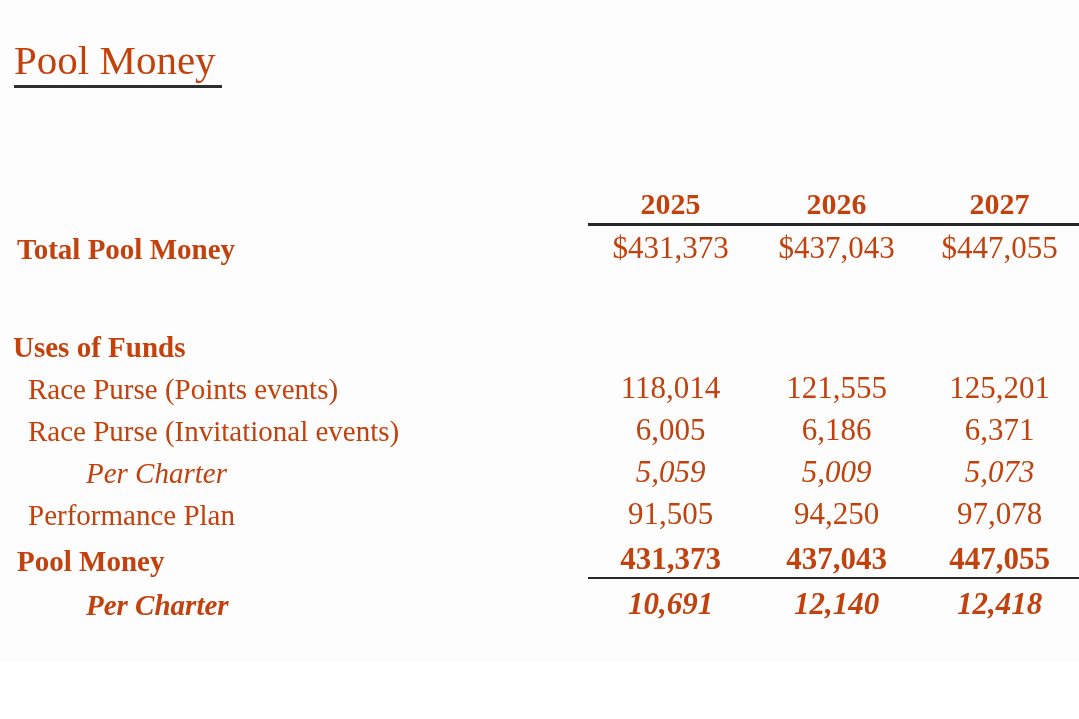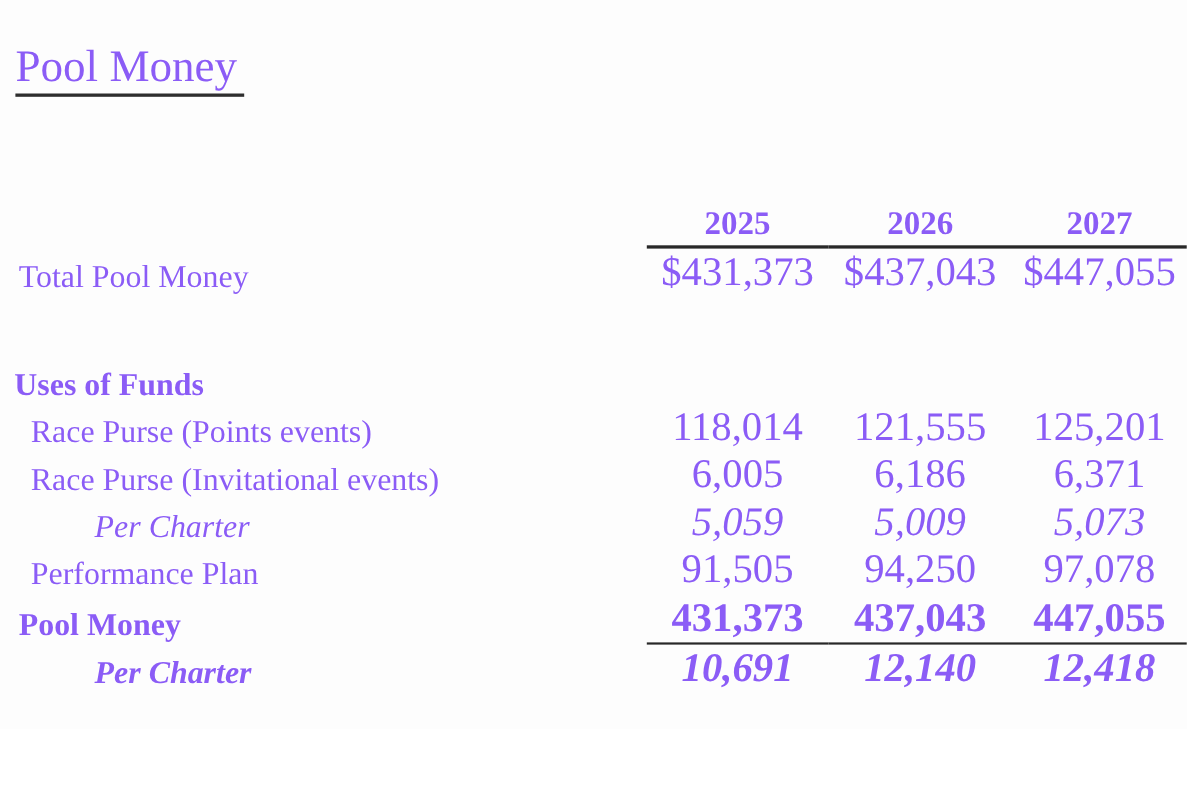--- a/index.html
+++ b/index.html
@@ -1,20 +1,20 @@
 <!DOCTYPE html>
 <html><head>
 <meta charset="utf-8">
 <style>
   html,body{margin:0;padding:0;background:#ffffff;}
   .sheet{
     position:relative;
     width:1079px;height:663px;
     background:#fdfdfd;
-    color:#8b5cf6;
+    color:#c2410c;
     font-family:"Liberation Serif","DejaVu Serif",serif;
     overflow:hidden;
   }
   .doc-title{
     position:absolute;left:14px;top:40px;
     font-size:41px;font-weight:400;line-height:1;
     border-bottom:3px solid #2e2e2e;
     padding:0 6px 4px 0;
     white-space:nowrap;
   }
@@ -25,29 +25,29 @@
   }
   col.c-label{width:588px;}
   col.c-y1{width:165px;}
   col.c-y2{width:167px;}
   col.c-y3{width:159px;}
   td,th{padding:0;vertical-align:bottom;font-weight:400;}
   .lbl{
     font-size:29px;white-space:nowrap;
     padding-left:28px;text-align:left;
   }
-  .val{font-size:37px;text-align:center;white-space:nowrap;}
+  .val{font-size:31px;text-align:center;white-space:nowrap;}
   tr.years{height:46px;}
   tr.years th.val{
     font-size:30px;font-weight:700;
     border-bottom:3px solid #282828;
     padding-bottom:2px;
   }
   tr.r-total{height:42px;}
-  tr.r-total .lbl{font-weight:400;padding-left:17px;margin-left:32px;}
+  tr.r-total .lbl{font-weight:700;padding-left:17px;margin-left:32px;}
   tr.spacer{height:58px;}
   tr.r-section{height:40px;}
   tr.r-section .lbl{font-weight:700;padding-left:13px;margin-top:40px;}
   tr.r-item{height:42px;}
   tr.r-sub{height:42px;}
   tr.r-sub .lbl{font-style:italic;padding-left:86px;}
   tr.r-sub .val{font-style:italic;}
   tr.r-ruled .val{border-bottom:2px solid #282828;}
   tr.r-grand{height:46px;}
   tr.r-grand .lbl{font-weight:700;padding-left:17px;}

